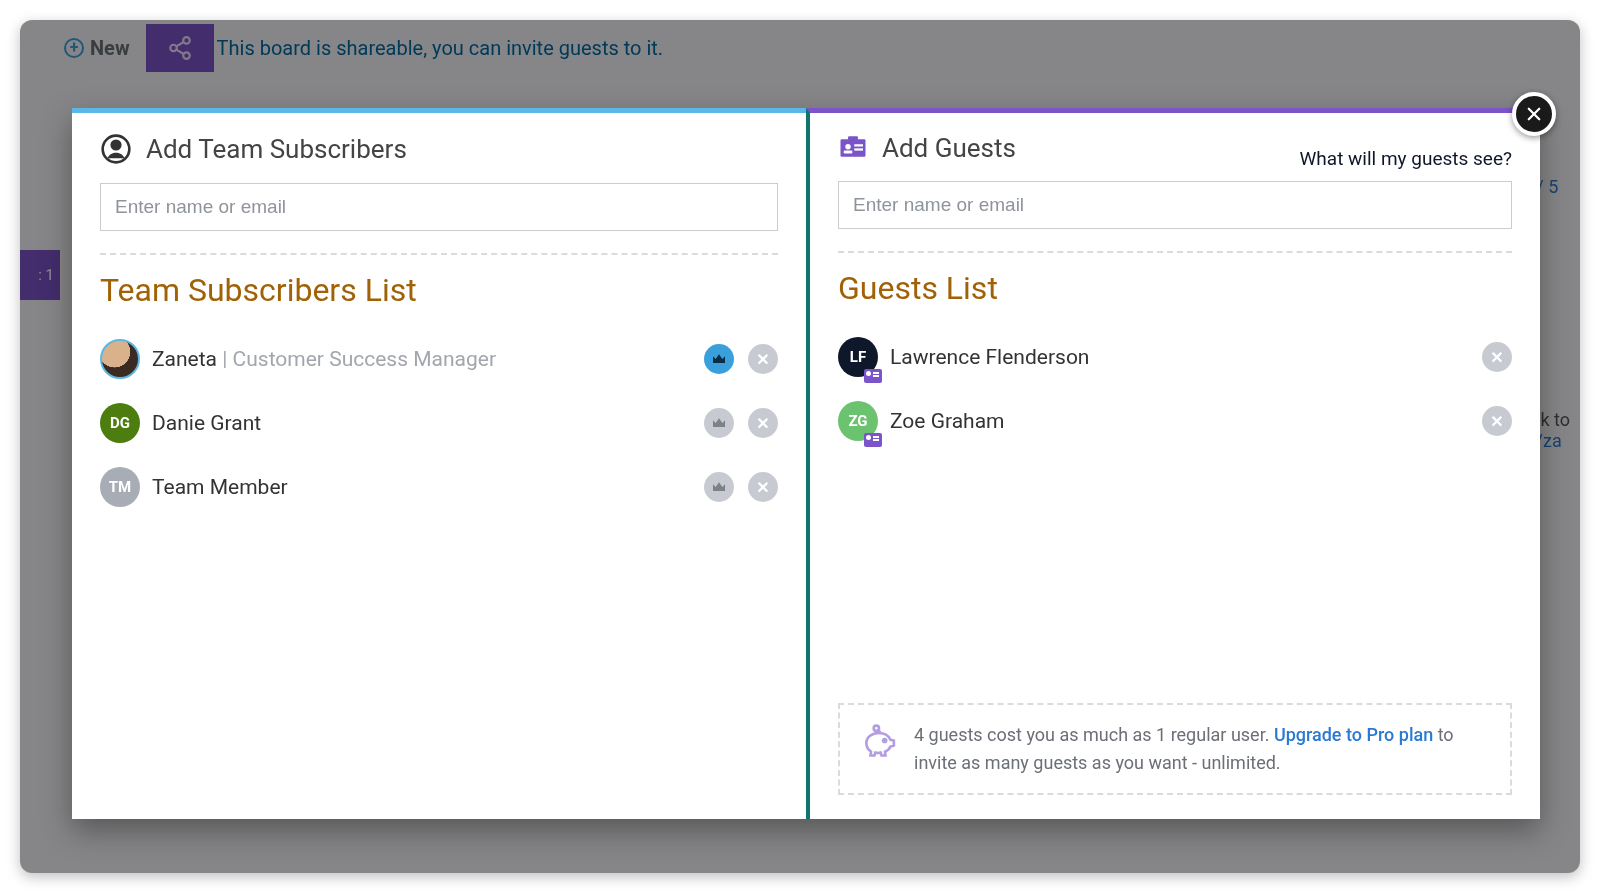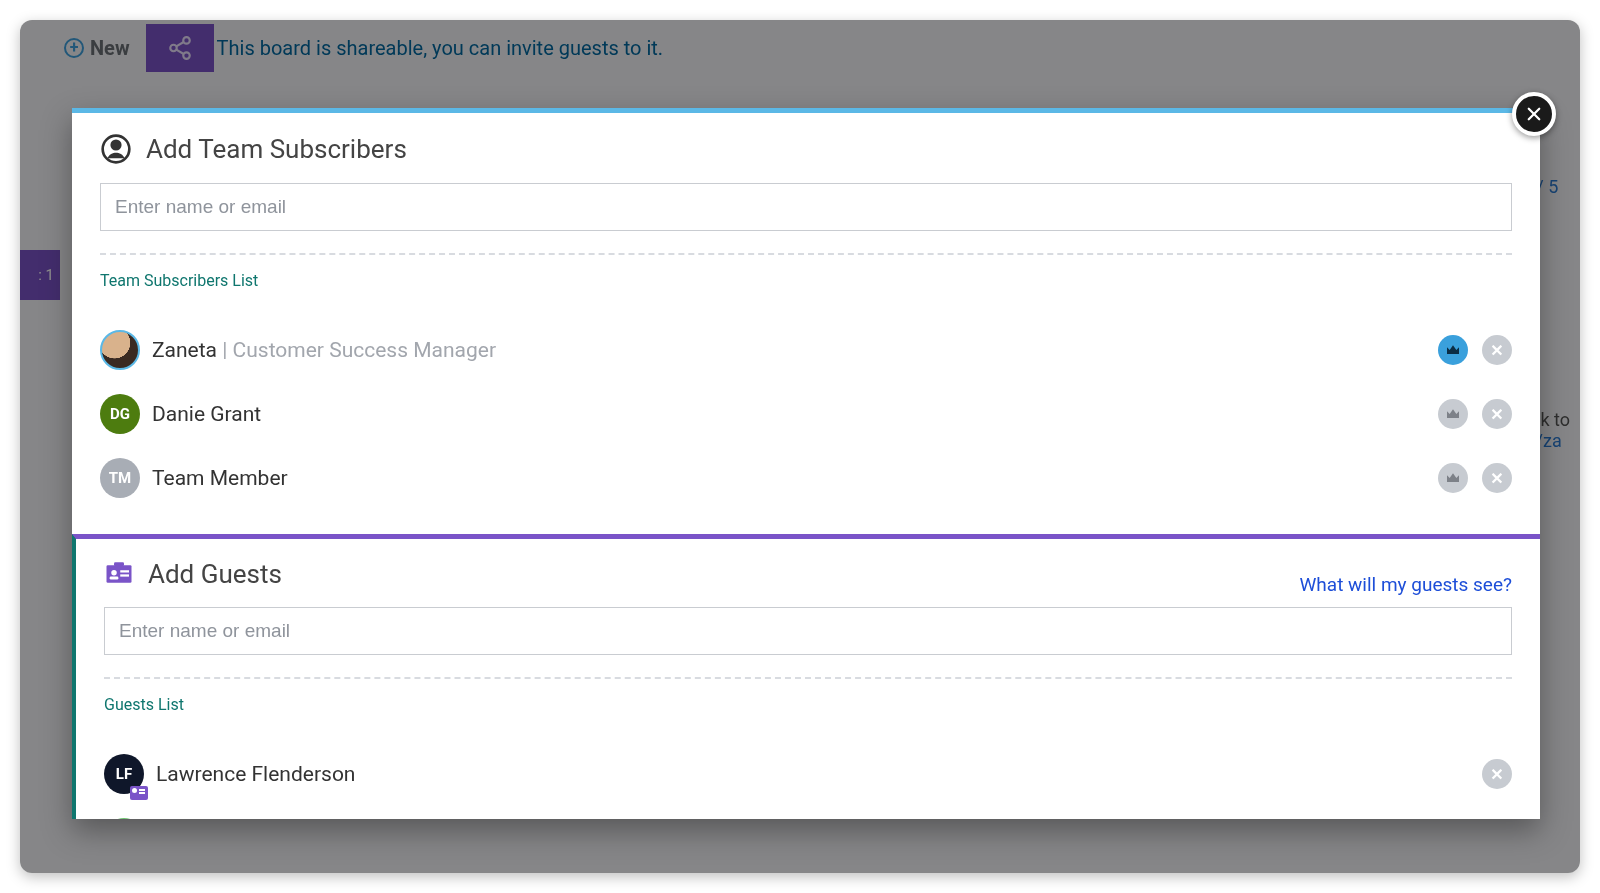--- a/index.html
+++ b/index.html
@@ -66,21 +66,20 @@
   }
 
   
   .modal {
     position:absolute;
     top: 88px; left: 52px; right: 40px; bottom: 54px;
     background:#fff;
     box-shadow: 0 12px 28px rgba(0,0,0,.35);
     display:flex;
     overflow:hidden;
-    flex-direction:column;
   }
   .close-btn {
     position:absolute; top:72px; right:24px;
     width:44px; height:44px; border-radius:50%;
     background:#1a1a1a; border:4px solid #fff;
     display:flex;align-items:center;justify-content:center;
     color:#fff; font-size:20px; font-weight:700;
     box-shadow:0 2px 6px rgba(0,0,0,.4);
     cursor:pointer;
   }
@@ -94,36 +93,36 @@
   .col.left { border-top: 5px solid #5bb8e6; }
   .col.right{ border-top: 5px solid #7a54c8; border-left: 4px solid #0f766e; }
 
   .col-header {
     display:flex; align-items:center; gap:14px;
     font-size:26px; color:#444; margin-bottom:18px;
   }
 
   .help-link {
     position:absolute; right:28px; top:34px;
-    color:#1d4ed8; font-size:19px; cursor:pointer;
+    color:#0f172a; font-size:19px; cursor:pointer;
   }
 
   .input {
     width:100%; height:48px;
     border:1px solid #c9ccd1;
     padding:0 14px; font-size:19px; color:#0f766e;
   }
   .input::placeholder{ color:#8f949c; }
 
   .dash {
     border:0; border-top:2px dashed #d8dbe0;
     margin: 22px 0 16px 0;
   }
 
-  .list-title { font-size:16px; color:#0f766e; margin-bottom:28px; }
+  .list-title { font-size:32px; color:#a16207; margin-bottom:18px; }
 
   .row {
     display:flex; align-items:center; gap:12px;
     padding:12px 0;
   }
   .avatar {
     width:40px; height:40px; border-radius:50%;
     display:flex;align-items:center;justify-content:center;
     font-weight:700; color:#fff; font-size:15px;
     position:relative;
@@ -312,20 +311,23 @@
           </div>
         </div>
 
         <div class="upsell">
           <svg class="piggy" width="40" height="40" viewBox="0 0 24 24" fill="none" stroke="currentColor" stroke-width="1.6">
             <path d="M5 12c0-3.5 3.4-6 7.5-6 3.3 0 6 1.7 7 4.1l2 .4v3l-2 .6c-.6 1.4-1.8 2.5-3.3 3.1l.3 2.3h-2.4l-.5-1.7c-.5.1-1 .2-1.6.2s-1.1-.1-1.6-.2l-.5 1.7H7.5l.3-2.4C6.1 16 5 14.1 5 12z"></path>
             <circle cx="16" cy="10.5" r=".9" fill="currentColor"></circle>
             <path d="M10 4.5c1 .6 2.5.6 3.5 0"></path>
             <circle cx="11" cy="3.2" r="1.6"></circle>
           </svg>
+          <div>
+            <span>4 guests cost you as much as 1 regular user. </span><a>Upgrade to Pro plan</a><span> to invite as many guests as you want - unlimited.</span>
+          </div>
         </div>
       </div>
     </div>
 
     <div class="close-btn">
       <svg width="18" height="18" viewBox="0 0 24 24" stroke="#fff" stroke-width="3" stroke-linecap="round">
         <line x1="5" y1="5" x2="19" y2="19"></line>
           <line x1="19" y1="5" x2="5" y2="19"></line>
       </svg>
     </div>

